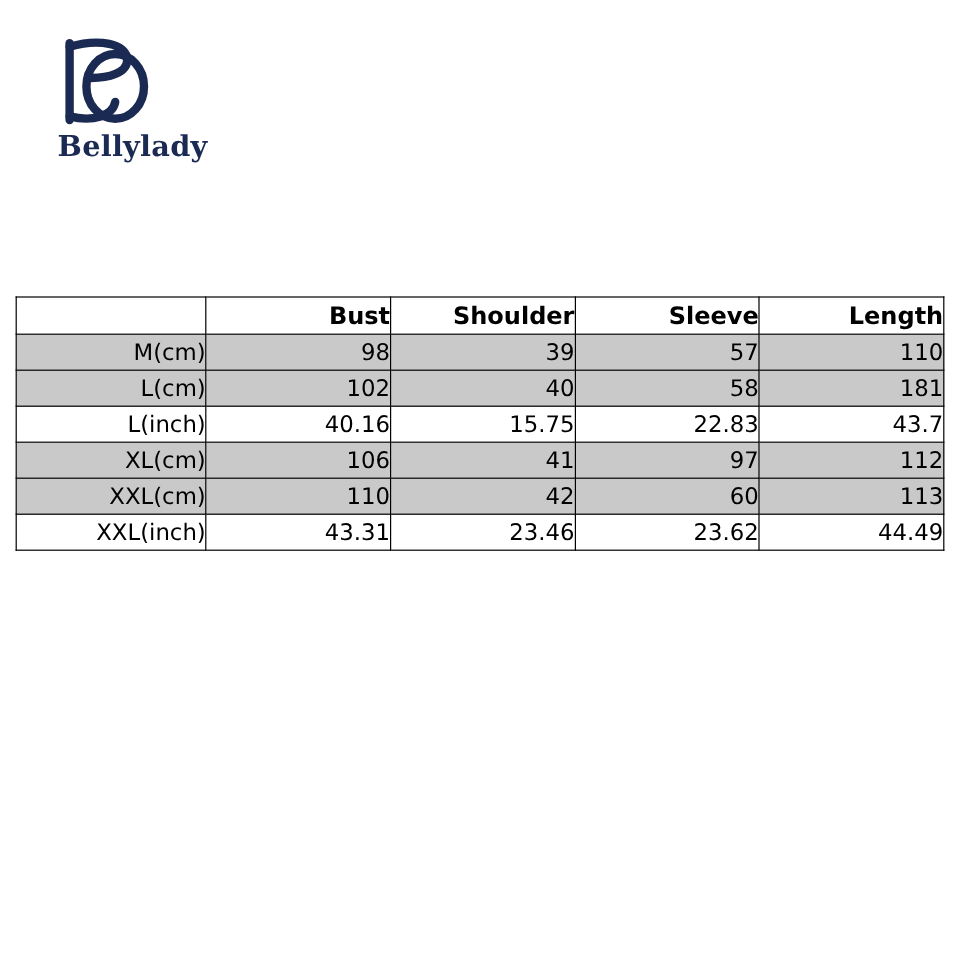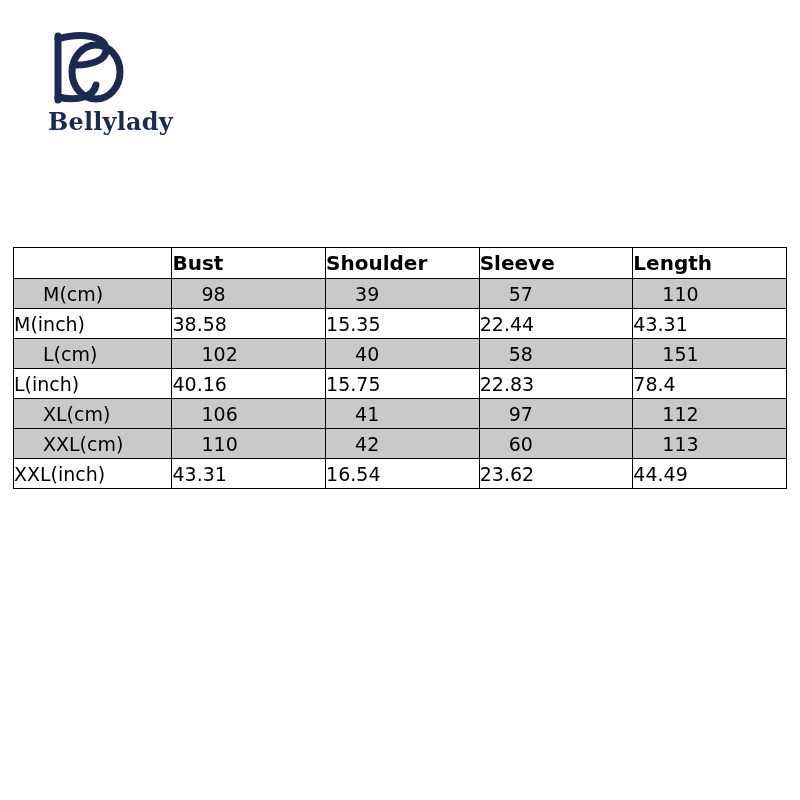--- a/index.html
+++ b/index.html
@@ -45,21 +45,21 @@
     width: 774px;
   }
   table.size-table {
     border-collapse: collapse;
     width: 100%;
     table-layout: fixed;
   }
   table.size-table th,
   table.size-table td {
     border: 1px solid #000000;
-    text-align: left;
+    text-align: right;
     font-size: 19px;
     color: #000000;
     height: 29px;
     padding: 0;
     font-weight: normal;
     vertical-align: middle;
   }
   table.size-table thead th {
     font-weight: bold;
     font-size: 20px;
@@ -120,57 +120,50 @@
       </tr>
     </thead>
     <tbody>
       <tr class="shaded">
         <td class="row-label">M(cm)</td>
         <td>98</td>
         <td>39</td>
         <td>57</td>
         <td>110</td>
       </tr>
-      <tr class="plain">
-        <td class="row-label">M(inch)</td>
-        <td>38.58</td>
-        <td>15.35</td>
-        <td>22.44</td>
-        <td>43.31</td>
-      </tr>
       <tr class="shaded">
         <td class="row-label">L(cm)</td>
         <td>102</td>
         <td>40</td>
         <td>58</td>
-        <td>151</td>
+        <td>181</td>
       </tr>
       <tr class="plain">
         <td class="row-label">L(inch)</td>
         <td>40.16</td>
         <td>15.75</td>
         <td>22.83</td>
-        <td>78.4</td>
+        <td>43.7</td>
       </tr>
       <tr class="shaded">
         <td class="row-label">XL(cm)</td>
         <td>106</td>
         <td>41</td>
         <td>97</td>
         <td>112</td>
       </tr>
       <tr class="shaded">
         <td class="row-label">XXL(cm)</td>
         <td>110</td>
         <td>42</td>
         <td>60</td>
         <td>113</td>
       </tr>
       <tr class="plain">
         <td class="row-label">XXL(inch)</td>
         <td>43.31</td>
-        <td>16.54</td>
+        <td>23.46</td>
         <td>23.62</td>
         <td>44.49</td>
       </tr>
     </tbody>
   </table>
 </div>
 
 </body></html>

